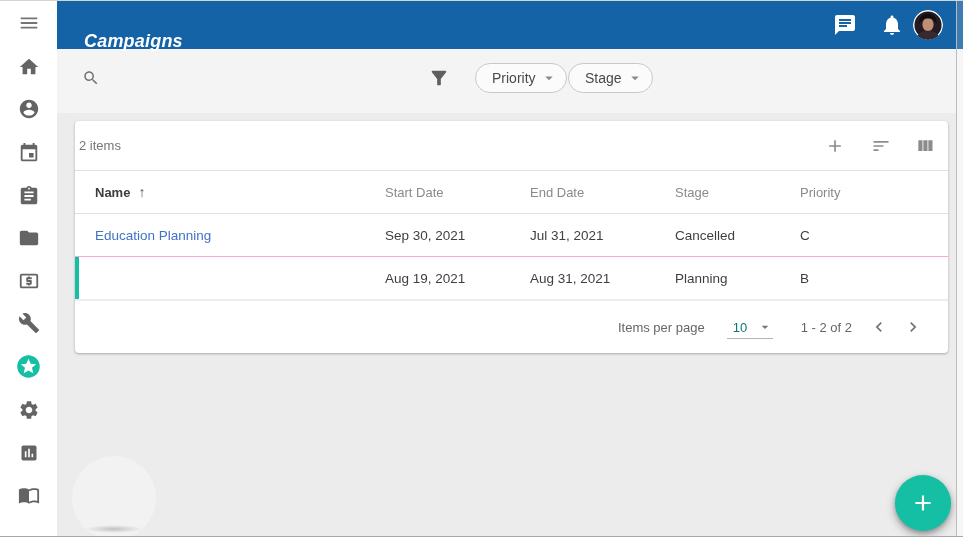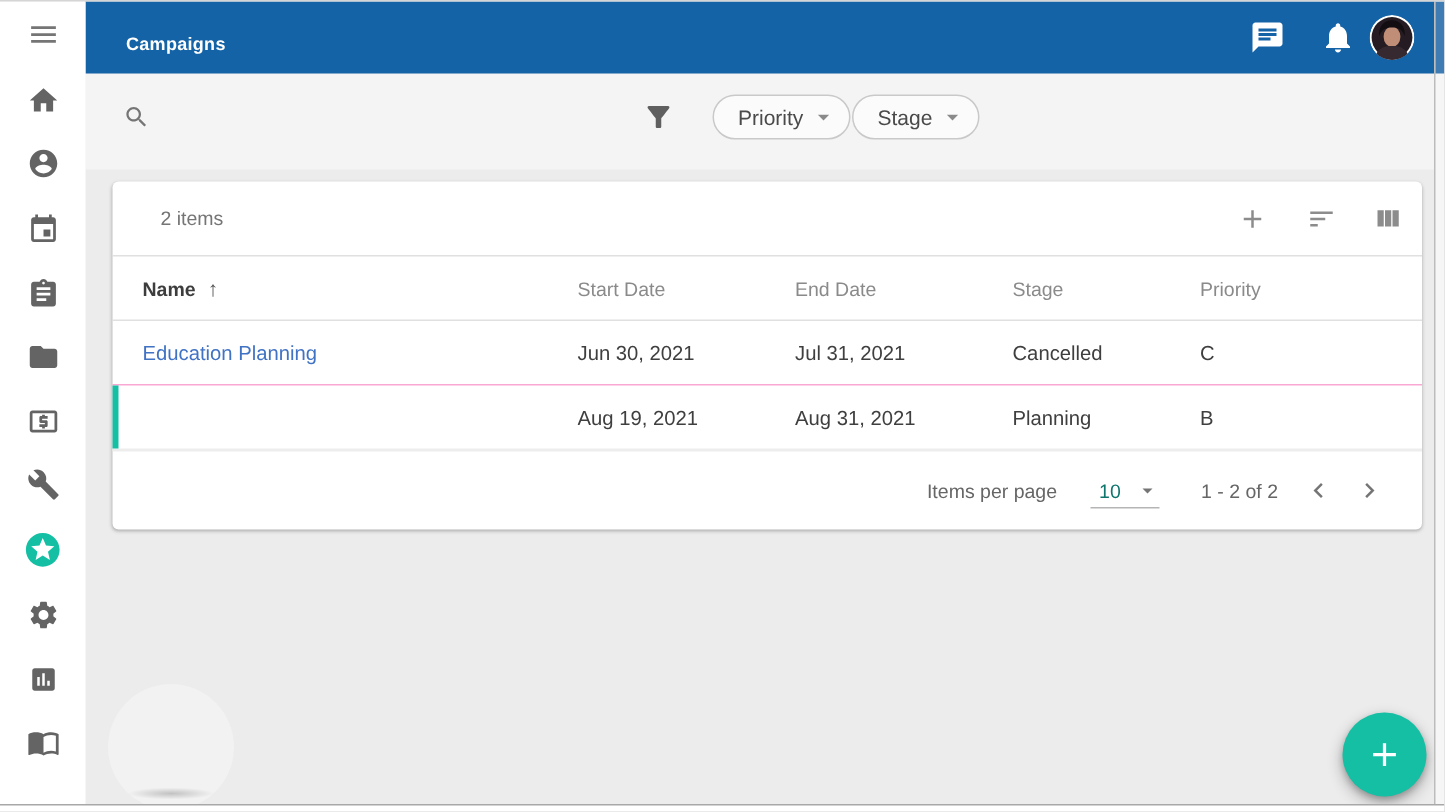--- a/index.html
+++ b/index.html
@@ -20,22 +20,22 @@
     width:30px; height:30px; display:flex; align-items:center; justify-content:center;
     cursor:pointer;
   }
   .side-item svg { display:block; }
   
   .topbar {
     position:absolute; left:57px; top:0; width:900px; height:48px;
     background:#1463a6; z-index:4; 
   }
   .page-title {
-    position:absolute; left:27px; top:4px; height:48px; line-height:48px;
-    color:#ffffff; font-size:12px; font-weight:bold; letter-spacing:.2px;
+    position:absolute; left:27px; top:16px; height:48px; line-height:48px;
+    color:#ffffff; font-size:18px; font-weight:bold; letter-spacing:.2px;font-style:italic;
   }
   .topbar-icon { position:absolute; top:12px; width:24px; height:24px; cursor:pointer; }
   .tb-chat  { left:776px; }
   .tb-bell  { left:823px; }
   .tb-avatar{ left:856px; top:9px; width:30px; height:30px; border-radius:50%; overflow:hidden; }
   
   .searchband {
     position:absolute; left:57px; top:48px; width:900px; height:64px;
     background:#f4f4f4;
   }
@@ -61,21 +61,21 @@
   .card {
     position:absolute; left:75px; top:120px; width:873px; height:232px;
     background:#ffffff; border-radius:4px;
     box-shadow:0 1px 3px rgba(0,0,0,.20), 0 1px 2px rgba(0,0,0,.10);
   }
   .card-toolbar {
     position:absolute; left:0; top:0; width:100%; height:50px;
     border-bottom:1px solid #e0e0e0;
   }
   .items-count {
-    position:absolute; left:32px; top:0; height:50px; line-height:50px;
+    position:absolute; left:4px; top:0; height:50px; line-height:50px;
     color:#757575; font-size:13px;text-align:right;
   }
   .tool-icon { position:absolute; top:14px; width:22px; height:22px; cursor:pointer;
                display:flex; align-items:center; justify-content:center; }
   .tool-add     { left:749px; }
   .tool-sort    { left:795px; }
   .tool-columns { left:839px; }
   .thead {
     position:absolute; left:0; top:50px; width:100%; height:43px;
     border-bottom:1px solid #e0e0e0;
@@ -285,21 +285,21 @@
         <span>Name</span><span class="sort-arrow">↑</span>
       </span>
       <span class="hcell col-start">Start Date</span>
       <span class="hcell col-end">End Date</span>
       <span class="hcell col-stage">Stage</span>
       <span class="hcell col-prio">Priority</span>
     </div>
 
     <div class="trow trow-1">
       <span class="cell cell-link col-name">Education Planning</span>
-      <span class="cell col-start">Jun 30, 2021</span>
+      <span class="cell col-start">Sep 30, 2021</span>
       <span class="cell col-end">Jul 31, 2021</span>
       <span class="cell col-stage">Cancelled</span>
       <span class="cell col-prio">C</span>
     </div>
 
     <div class="trow trow-2">
       <span class="row-accent"></span>
       <span class="cell col-start">Aug 19, 2021</span>
       <span class="cell col-end">Aug 31, 2021</span>
       <span class="cell col-stage">Planning</span>

